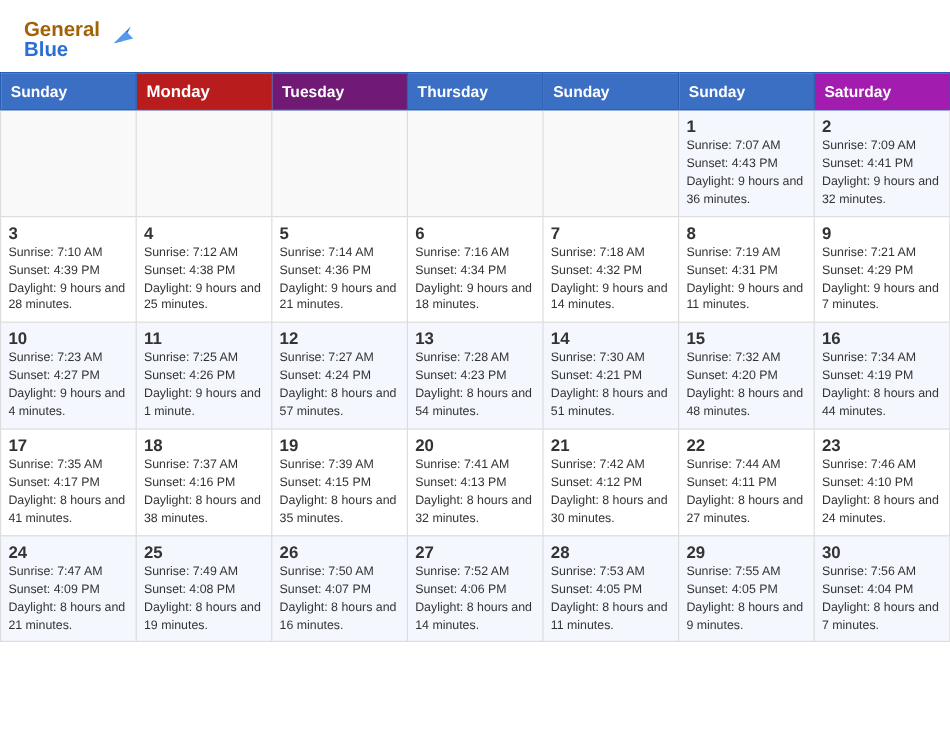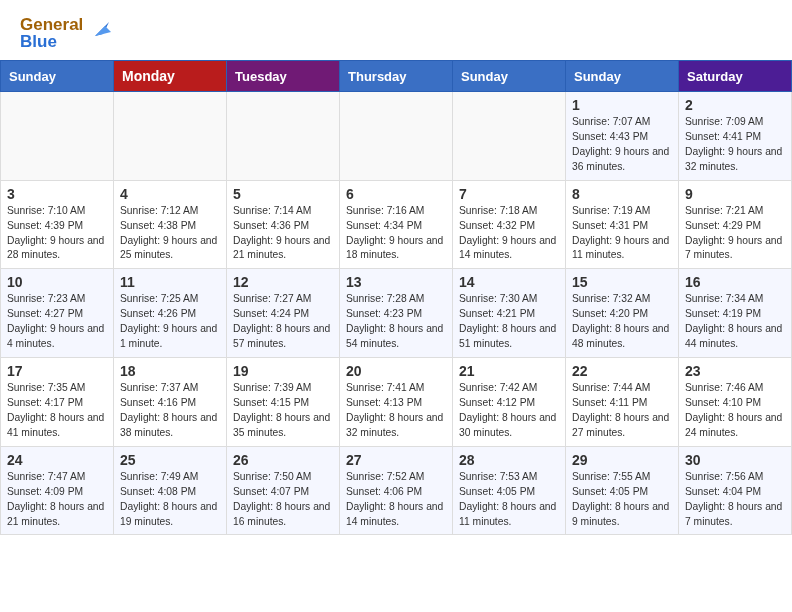--- a/index.html
+++ b/index.html
@@ -62,21 +62,21 @@
 
 <table class="calendar" style="width:100%; border-collapse:collapse; table-layout:fixed;">
   <thead>
     <tr id="weekday-row">
         <th style="background: rgb(58, 111, 196); color: rgb(255, 255, 255); font-size: 13px; font-weight: bold; padding: 7px 8px; text-align: left; border: 1px solid rgb(42, 95, 180);">Sunday</th>
         <th style="background: #b91c1c; color: rgb(255, 255, 255); font-size: 14px; font-weight: bold; padding: 7px 8px; text-align: left; border: 1px solid rgb(42, 95, 180);">Monday</th>
         <th style="background: #701a75; color: rgb(255, 255, 255); font-size: 13px; font-weight: bold; padding: 7px 8px; text-align: left; border: 1px solid rgb(42, 95, 180);">Tuesday</th>
         <th style="background: rgb(58, 111, 196); color: rgb(255, 255, 255); font-size: 13px; font-weight: bold; padding: 7px 8px; text-align: left; border: 1px solid rgb(42, 95, 180);">Thursday</th>
         <th style="background: rgb(58, 111, 196); color: rgb(255, 255, 255); font-size: 13px; font-weight: bold; padding: 7px 8px; text-align: left; border: 1px solid rgb(42, 95, 180);">Sunday</th>
         <th style="background: rgb(58, 111, 196); color: rgb(255, 255, 255); font-size: 13px; font-weight: bold; padding: 7px 8px; text-align: left; border: 1px solid rgb(42, 95, 180);">Sunday</th>
-        <th style="background: #4c1d95; color: rgb(255, 255, 255); font-size: 13px; font-weight: bold; padding: 7px 8px; text-align: left; border: 1px solid rgb(42, 95, 180);">Saturday</th>
+        <th style="background: #a21caf; color: rgb(255, 255, 255); font-size: 13px; font-weight: bold; padding: 7px 8px; text-align: left; border: 1px solid rgb(42, 95, 180);">Saturday</th>
       </tr>
   </thead>
   <tbody id="calendar-body">
       <tr>
         <td style="vertical-align: top; padding: 5px 6px; font-size: 10.5px; color: rgb(51, 51, 51); border: 1px solid rgb(221, 221, 221); background: rgb(249, 249, 249); min-height: 85px;"></td>
         <td style="vertical-align: top; padding: 5px 6px; font-size: 10.5px; color: rgb(51, 51, 51); border: 1px solid rgb(221, 221, 221); background: rgb(249, 249, 249); min-height: 85px;"></td>
         <td style="vertical-align: top; padding: 5px 6px; font-size: 10.5px; color: rgb(51, 51, 51); border: 1px solid rgb(221, 221, 221); background: rgb(249, 249, 249); min-height: 85px;"></td>
         <td style="vertical-align: top; padding: 5px 6px; font-size: 10.5px; color: rgb(51, 51, 51); border: 1px solid rgb(221, 221, 221); background: rgb(249, 249, 249); min-height: 85px;"></td>
         <td style="vertical-align: top; padding: 5px 6px; font-size: 10.5px; color: rgb(51, 51, 51); border: 1px solid rgb(221, 221, 221); background: rgb(249, 249, 249); min-height: 85px;"></td>
         <td style="vertical-align: top; padding: 5px 6px; font-size: 10.5px; color: rgb(51, 51, 51); border: 1px solid rgb(221, 221, 221); background: rgb(245, 247, 255); min-height: 85px;"><span style="font-size: 14px; font-weight: bold; color: rgb(51, 51, 51); display: block; margin-bottom: 2px;">1</span><span style="font-size: 10.3px; color: rgb(51, 51, 51); line-height: 1.45; white-space: pre-wrap;">Sunrise: 7:07 AM

